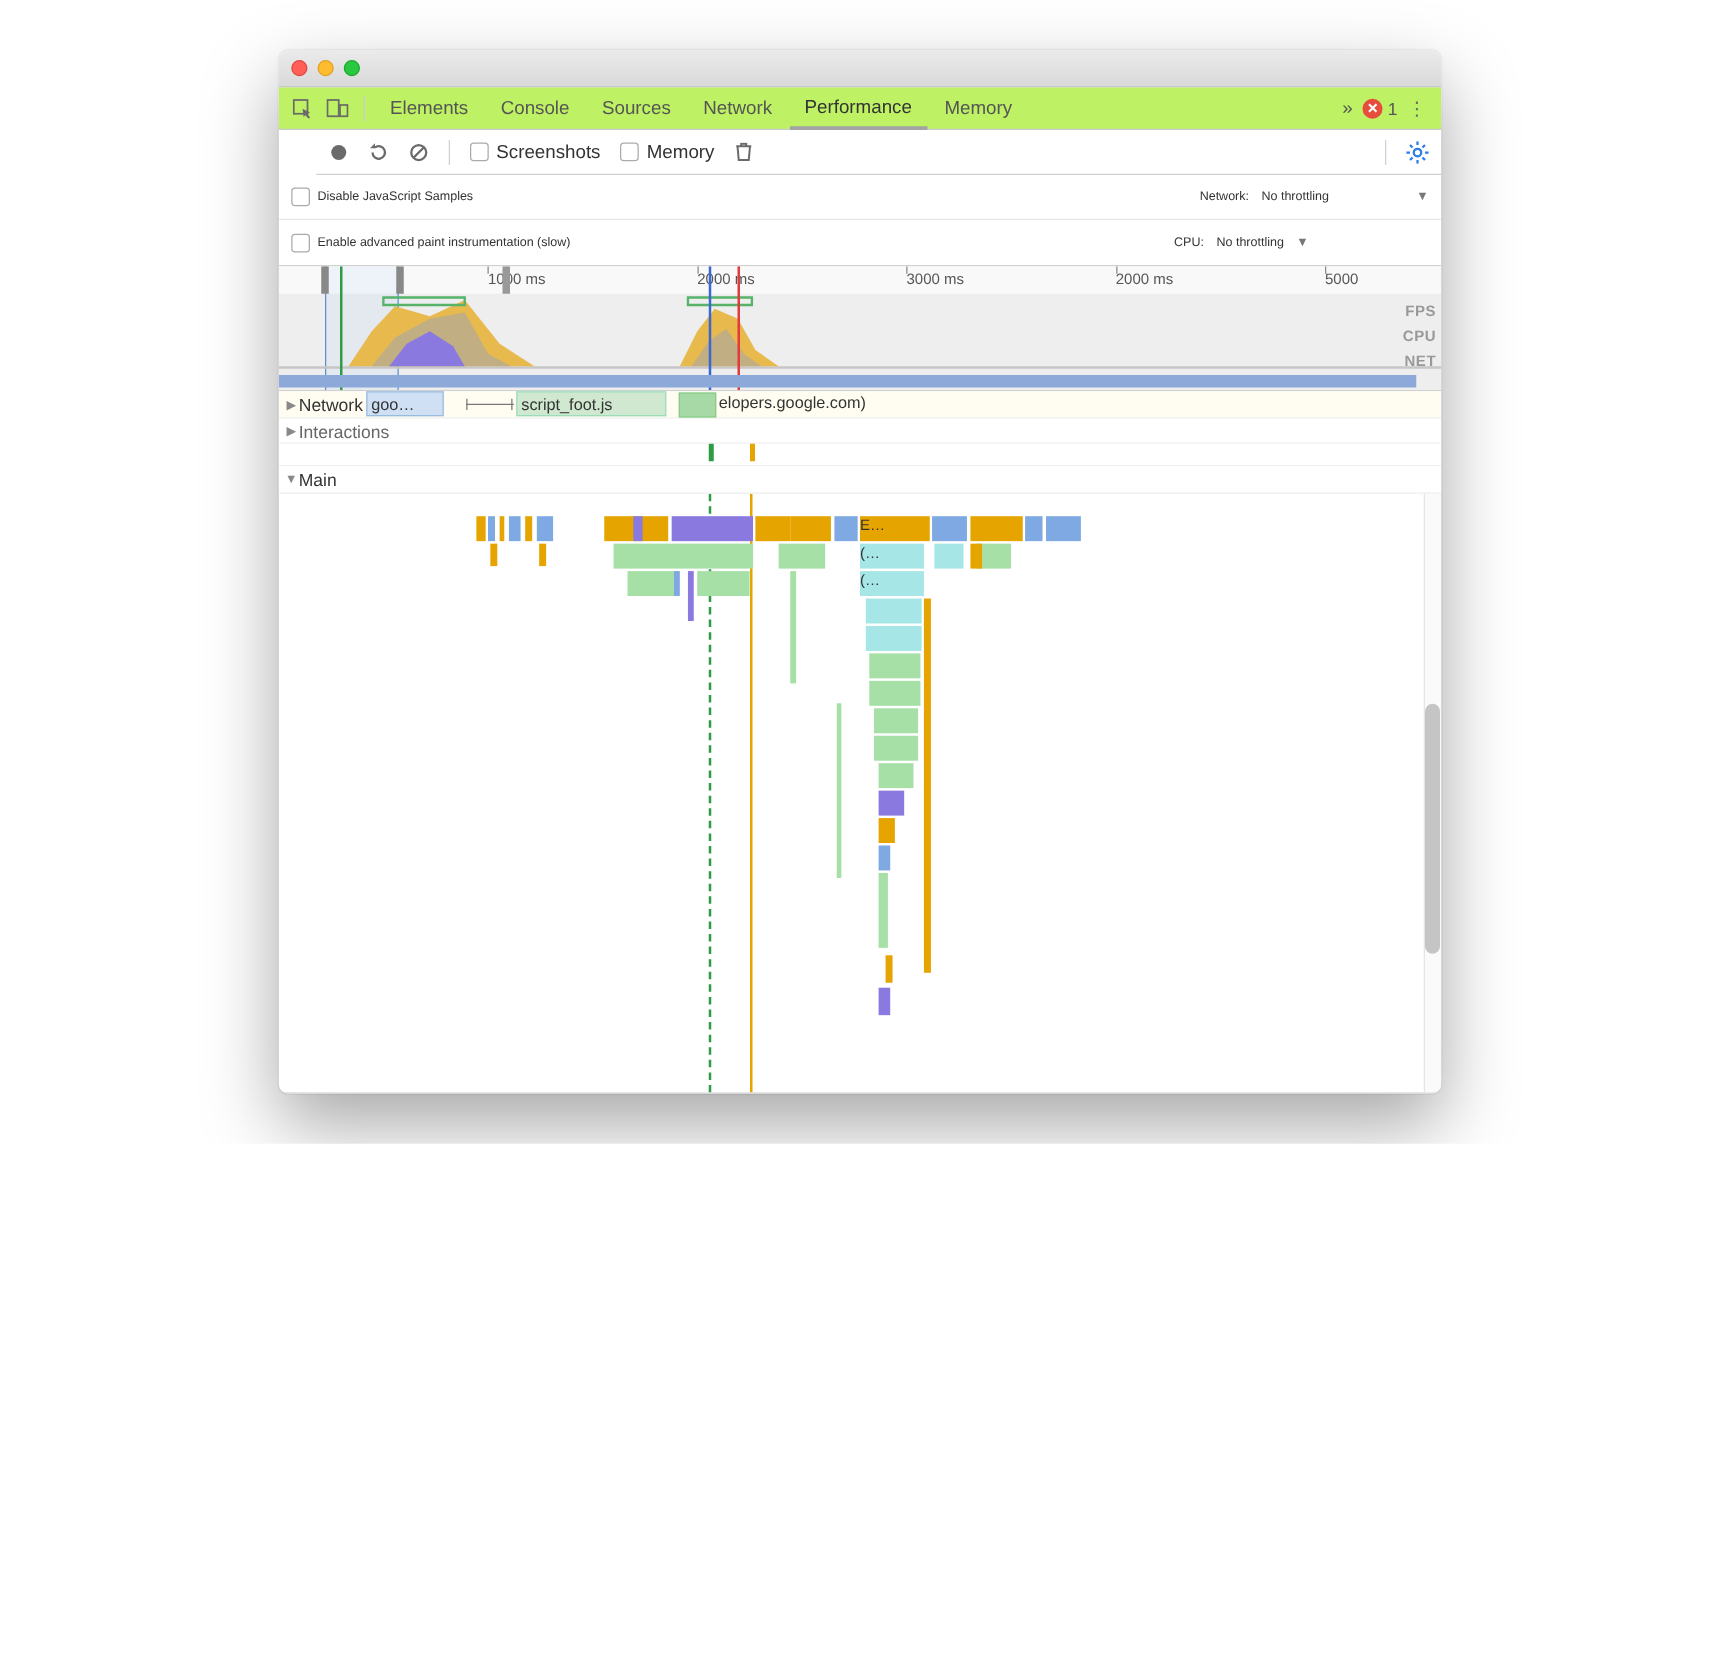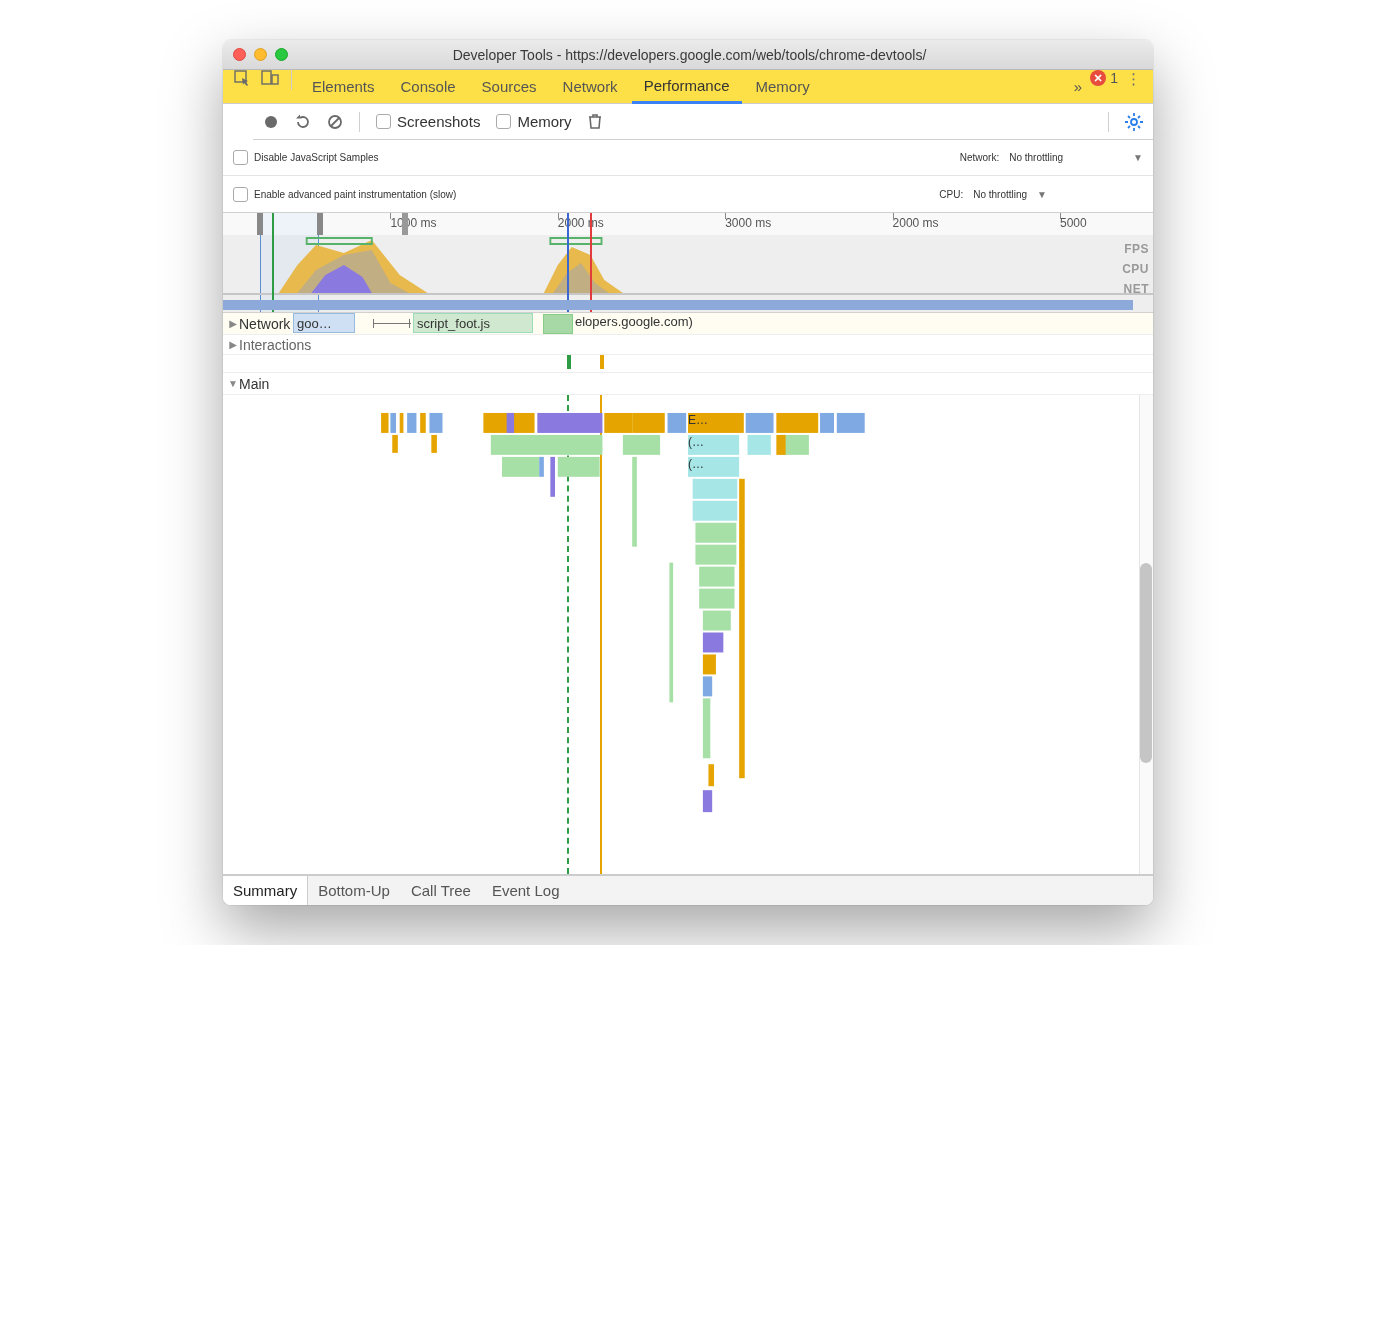--- a/index.html
+++ b/index.html
@@ -32,33 +32,33 @@
 }
 .traffic { display:flex; gap:8px; }
 .dot { width:13px; height:13px; border-radius:50%; }
 .dot.red{background:#ff5f57;border:1px solid #e14741;}
 .dot.yellow{background:#febc2e;border:1px solid #dfa023;}
 .dot.green{background:#28c840;border:1px solid #1ba72b;}
 .title { flex:1; text-align:center; font-size:14px; color:#3a3a3a; white-space:nowrap; overflow:hidden; text-overflow:ellipsis; padding-right: 60px;}
 
 .tabbar {
   height: 34px;
-  background:#fde047;
+  background:#bef264;
   border-bottom:1px solid #ccc;
   display:flex;
-  align-items:flex-start;
+  align-items:center;
   padding:0 6px;
   gap:2px;
   font-size:15px;
   color:#555;
 }
 .tabbar .ticon{ width:26px; display:flex; justify-content:center; color:#6a6a6a;}
 .sep{width:1px;height:20px;background:#ccc;margin:0 6px;}
 .tab{padding:0 12px;cursor:default;line-height:34px;}
-.tab.active{color:#333;border-bottom:3px solid #3b82f6;line-height:31px;padding-bottom:0;}
+.tab.active{color:#333;border-bottom:3px solid #a3a3a3;line-height:31px;padding-bottom:0;}
 .tabbar .spacer{flex:1;}
 .err-badge{display:flex;align-items:center;gap:4px;color:#555;font-size:14px;}
 .err-badge .circ{width:16px;height:16px;border-radius:50%;background:#e74c3c;color:#fff;display:flex;align-items:center;justify-content:center;font-size:11px;font-weight:bold;}
 .kebab{color:#6a6a6a;padding:0 6px;}
 
 .perf-toolbar{
   height:36px;border-bottom:1px solid #d0d0d0;display:flex;align-items:center;padding:0 10px;gap:16px;font-size:15px;color:#333;margin-left:30px;
 }
 .perf-toolbar .ic{color:#6a6a6a;display:flex;align-items:center;}
 .perf-toolbar .vline{width:1px;height:20px;background:#d0d0d0;}
@@ -120,21 +120,20 @@
 <body>
 
 <div class="window">
 
   <div class="titlebar">
     <div class="traffic">
       <div class="dot red"></div>
       <div class="dot yellow"></div>
       <div class="dot green"></div>
     </div>
-    <div class="title">Developer Tools - https://developers.google.com/web/tools/chrome-devtools/</div>
   </div>
 
   <div class="tabbar">
     <div class="ticon">
       <svg width="16" height="16" viewBox="0 0 16 16">
           <rect x="1" y="1" width="11" height="11" fill="none" stroke="#6a6a6a" stroke-width="1.4"></rect>
           <path d="M8 8 l6 3 -2 1 2 3 -1 1 -3-3 -1 2z" fill="#6a6a6a"></path>
         </svg>
     </div>
     <div class="ticon">
@@ -370,20 +369,14 @@
 
     <div style="position:absolute;left:50%;top:18px;font-size:12px;color:#333">E…</div>
     <div style="position:absolute;left:50%;top:40px;font-size:12px;color:#333">(…</div>
     <div style="position:absolute;left:50%;top:62px;font-size:12px;color:#333">(…</div>
 
     <div class="scrollbar">
       <div class="scroll-thumb"></div>
     </div>
   </div>
 
-  <div class="bottom">
-    <div class="btab active">Summary</div>
-    <div class="btab">Bottom-Up</div>
-    <div class="btab">Call Tree</div>
-    <div class="btab">Event Log</div>
-  </div>
 
 </div>
 
 </body></html>

